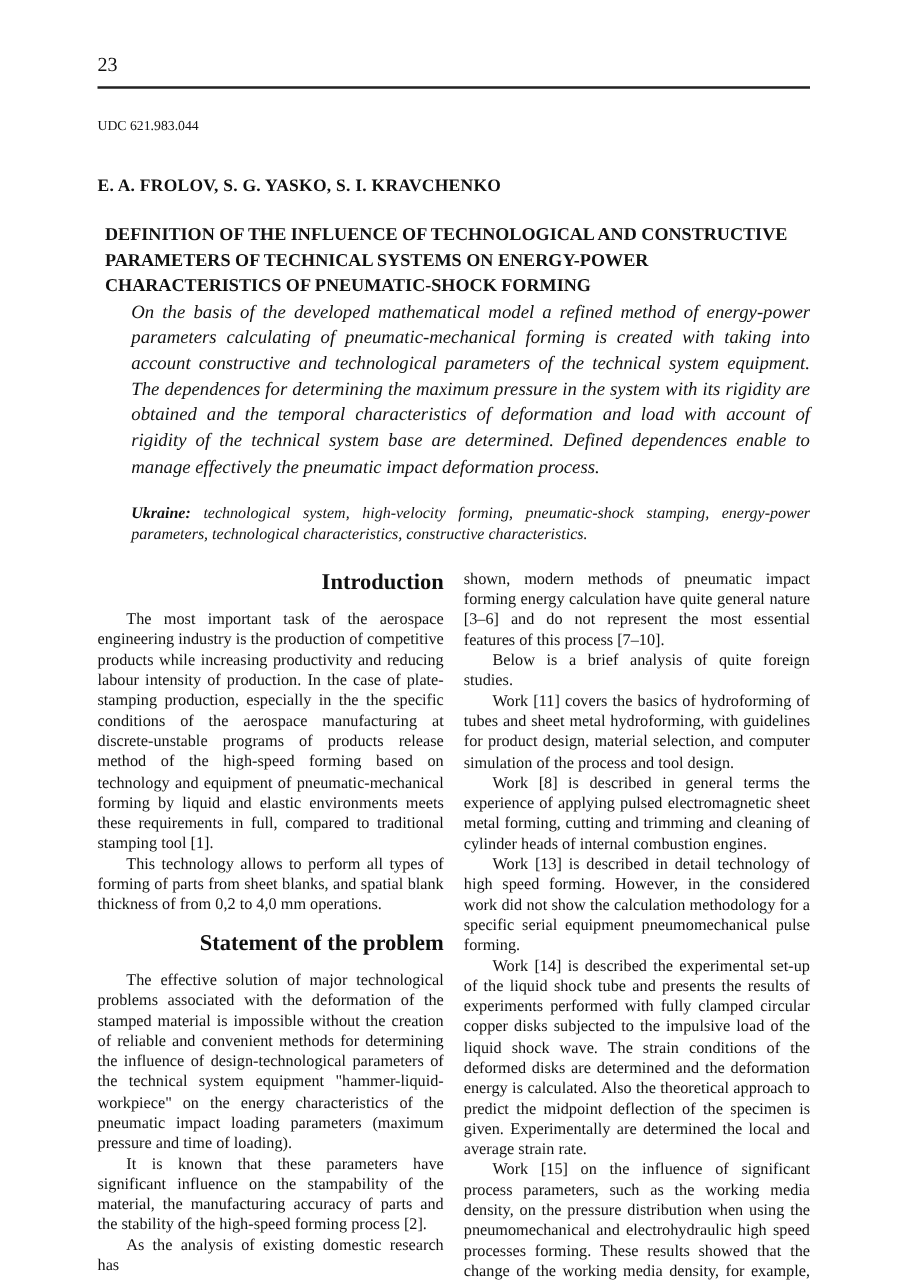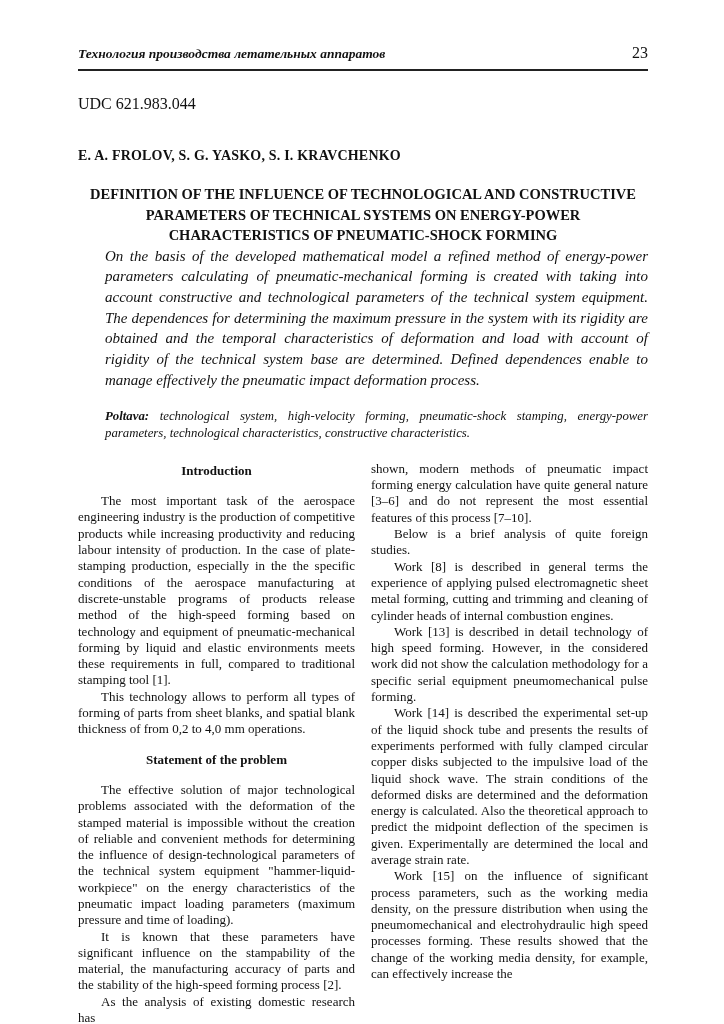--- a/index.html
+++ b/index.html
@@ -19,28 +19,27 @@
     align-items: flex-end;
     border-bottom: 2px solid #222;
     padding-bottom: 7px;
   }
   .journal-title {
     font-weight: bold;
     font-style: italic;
     font-size: 13.5px;
   }
   .page-number { font-size: 16px; }
-  .udc { margin-top: 24px; font-size: 16px; }
+  .udc { margin-top: 24px; font-size: 11px; }
   .authors { margin-top: 35px; font-size: 14px; font-weight: bold; letter-spacing: 0.2px; }
   .affiliation { margin-top: 19px; font-size: 13.5px; font-weight: bold; font-style: italic; }
   .title {
     margin-top: 20px;
     font-size: 14.5px;
     font-weight: bold;
-    text-align: center;
     line-height: 1.42;
     padding: 0 6px;
   }
   .abstract {
     padding-left: 27px;
     font-size: 15px;
     font-style: italic;
     text-align: justify;
     line-height: 1.38;
   }
@@ -54,69 +53,69 @@
   }
   .keywords .kw-label { font-weight: bold; }
   .columns {
     margin-top: 18px;
     display: flex;
     gap: 16px;
     min-height: 508px;
   }
   .col { width: 277px; font-size: 13px; line-height: 16.3px; text-align: justify; }
   .section-heading {
-    font-size: 13px;
+    font-size: 18px;
     font-weight: bold;
-    text-align: center;
+    text-align: right;
     margin: 2px 0 14px 0;
   }
   .col .section-heading + p { margin-top: 0; }
   .col h2.mid { margin-top: 14px; }
   .col p { text-indent: 23px; }
   .col p.cont { text-indent: 0; }
 </style>
 </head>
 <body>
 
 <div class="page">
 
   <div class="header">
-    <span class="journal-title">Технология производства летательных аппаратов</span>
     <span class="page-number">23</span>
   </div>
 
   <div class="udc">UDC 621.983.044</div>
 
   <div class="authors">E. A. FROLOV, S. G. YASKO, S. I. KRAVCHENKO</div>
 
 
   <h1 class="title">DEFINITION OF THE INFLUENCE OF TECHNOLOGICAL AND CONSTRUCTIVE PARAMETERS OF TECHNICAL SYSTEMS ON ENERGY-POWER CHARACTERISTICS OF PNEUMATIC-SHOCK FORMING</h1>
 
   <div class="abstract">On the basis of the developed mathematical model a refined method of energy-power parameters calculating of pneumatic-mechanical forming is created with taking into account constructive and technological parameters of the technical system equipment. The dependences for determining the maximum pressure in the system with its rigidity are obtained and the temporal characteristics of deformation and load with account of rigidity of the technical system base are determined. Defined dependences enable to manage effectively the pneumatic impact deformation process.</div>
 
   <div class="keywords">
-    <span class="kw-label">Poltava:</span>
+    <span class="kw-label">Ukraine:</span>
     <span>technological system, high-velocity forming, pneumatic-shock stamping, energy-power parameters, technological characteristics, constructive characteristics.</span>
   </div>
 
   <div class="columns">
 
     <div class="col">
       <h2 class="section-heading">Introduction</h2>
       <p>The most important task of the aerospace engineering industry is the production of competitive products while increasing productivity and reducing labour intensity of production. In the case of plate-stamping production, especially in the the specific conditions of the aerospace manufacturing at discrete-unstable programs of products release method of the high-speed forming based on technology and equipment of pneumatic-mechanical forming by liquid and elastic environments meets these requirements in full, compared to traditional stamping tool [1].</p>
       <p>This technology allows to perform all types of forming of parts from sheet blanks, and spatial blank thickness of from 0,2 to 4,0 mm operations.</p>
       <h2 class="section-heading mid">Statement of the problem</h2>
       <p>The effective solution of major technological problems associated with the deformation of the stamped material is impossible without the creation of reliable and convenient methods for determining the influence of design-technological parameters of the technical system equipment "hammer-liquid-workpiece" on the energy characteristics of the pneumatic impact loading parameters (maximum pressure and time of loading).</p>
       <p>It is known that these parameters have significant influence on the stampability of the material, the manufacturing accuracy of parts and the stability of the high-speed forming process [2].</p>
       <p>As the analysis of existing domestic research has</p>
     </div>
 
     <div class="col">
       <p class="cont">shown, modern methods of pneumatic impact forming energy calculation have quite general nature [3–6] and do not represent the most essential features of this process [7–10].</p>
       <p>Below is a brief analysis of quite foreign studies.</p>
+      <p>Work [11] covers the basics of hydroforming of tubes and sheet metal hydroforming, with guidelines for product design, material selection, and computer simulation of the process and tool design.</p>
       <p>Work [8] is described in general terms the experience of applying pulsed electromagnetic sheet metal forming, cutting and trimming and cleaning of cylinder heads of internal combustion engines.</p>
       <p>Work [13] is described in detail technology of high speed forming. However, in the considered work did not show the calculation methodology for a specific serial equipment pneumomechanical pulse forming.</p>
       <p>Work [14] is described the experimental set-up of the liquid shock tube and presents the results of experiments performed with fully clamped circular copper disks subjected to the impulsive load of the liquid shock wave. The strain conditions of the deformed disks are determined and the deformation energy is calculated. Also the theoretical approach to predict the midpoint deflection of the specimen is given. Experimentally are determined the local and average strain rate.</p>
       <p>Work [15] on the influence of significant process parameters, such as the working media density, on the pressure distribution when using the pneumomechanical and electrohydraulic high speed processes forming. These results showed that the change of the working media density, for example, can effectively increase the</p>
     </div>
 
   </div>
 
 </div>
 

